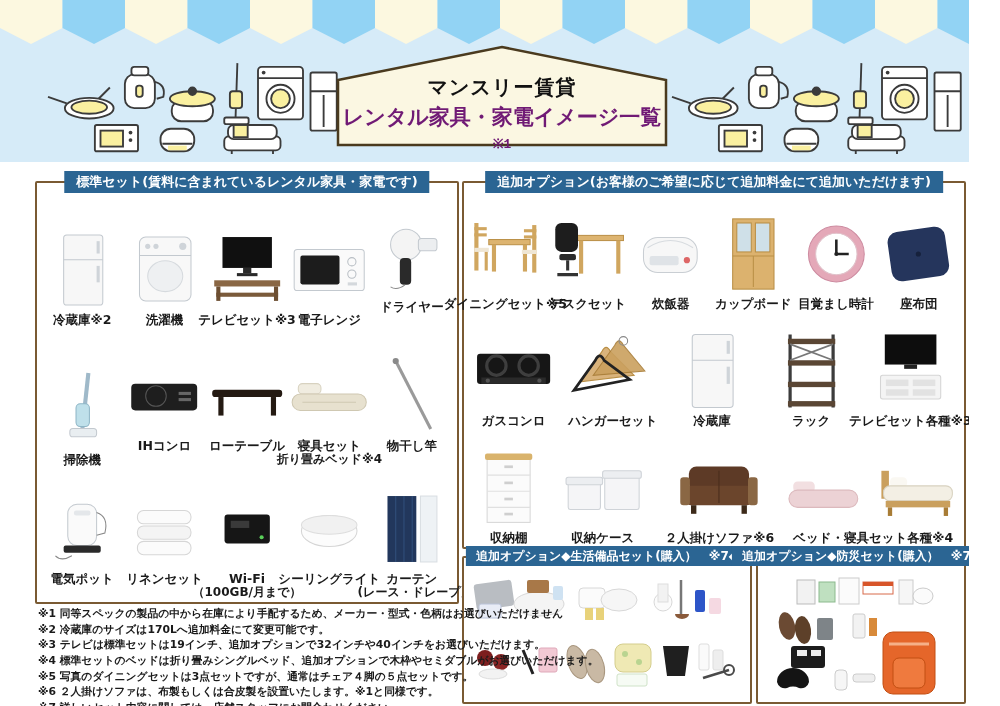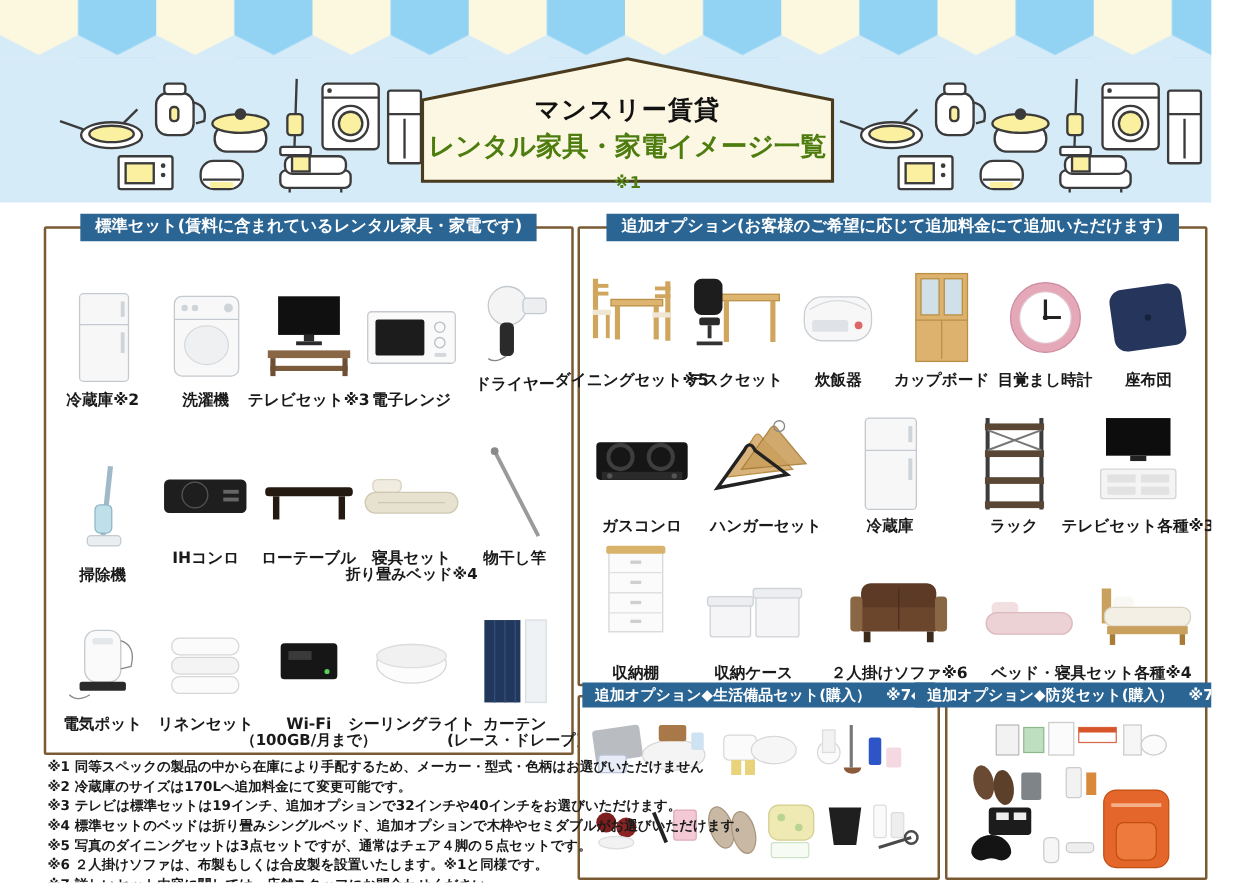--- a/index.html
+++ b/index.html
@@ -5,21 +5,21 @@
   html,body{margin:0;padding:0;background:#fff;}
   #page{position:relative;width:969px;height:706px;background:#ffffff;overflow:hidden;
         font-family:"DejaVu Sans","Liberation Sans",sans-serif;color:#1a1a1a;}
 
   
   .banner{position:absolute;left:0;top:0;width:1000px;height:162px;background:#d6ebf8;}
   .awning{position:absolute;left:0;top:0;}
   .title-house{position:absolute;left:335px;top:44px;width:334px;height:104px;}
   .title-text{position:absolute;left:335px;top:74px;width:334px;text-align:center;}
   .title-line1{font-size:20px;font-weight:bold;color:#111;letter-spacing:1px;}
-  .title-line2{font-size:21px;font-weight:bold;color:#4d7c0f;margin-top:2px;}
+  .title-line2{font-size:21px;font-weight:bold;color:#701a75;margin-top:2px;font-family:Liberation Mono, monospace;}
   .title-note{font-size:13px;font-weight:bold;}
   .doodles{position:absolute;top:50px;width:305px;height:105px;}
 
   
   .panel{position:absolute;background:#fff;border:2px solid #7a5a33;border-radius:2px;}
   .panel-head{position:absolute;top:-12px;left:50%;transform:translateX(-50%);
               background:#2b6593;color:#fff;font-weight:bold;font-size:13px;
               padding:3px 12px;white-space:nowrap;line-height:1.2;}
   #std-panel{left:35px;top:181px;width:420px;height:419px;}
   #opt-panel{left:462px;top:181px;width:500px;height:364px;}
@@ -29,21 +29,21 @@
 
   .grid{display:grid;height:100%;}
   #std-grid{grid-template-columns:repeat(5,1fr);grid-template-rows:1fr 1.05fr 1fr;padding:12px 4px 2px 4px;box-sizing:border-box;}
   .row{display:flex;align-items:stretch;}
   #opt-panel .rows{display:flex;flex-direction:column;height:100%;padding:12px 4px 2px 0;box-sizing:border-box;}
   #opt-panel .row{flex:1;}
   .cell{display:flex;flex-direction:column;align-items:center;justify-content:flex-end;min-width:0;flex:1;}
   .ph{flex:1 1 auto;width:100%;max-height:86px;}
   .lbl{font-size:12.5px;font-weight:bold;text-align:center;line-height:1.15;white-space:nowrap;}
   .lbl2{font-size:12px;font-weight:bold;text-align:center;line-height:1.15;white-space:nowrap;}
-  .c-w18{flex:0 0 18%;justify-content:space-between;} .c-w20{flex:0 0 20%;} .c-w27{flex:0 0 27%;justify-content:flex-end;} .c-w35{flex:0 0 35%;}
+  .c-w18{flex:0 0 18%;} .c-w20{flex:0 0 20%;} .c-w27{flex:0 0 27%;justify-content:flex-end;} .c-w35{flex:0 0 35%;}
 
   .collage{position:absolute;left:3px;top:16px;right:3px;bottom:3px;}
 
   
   #footnotes{position:absolute;left:38px;top:606px;width:430px;}
   #footnotes div{font-size:10.8px;font-weight:bold;color:#1a1a1a;line-height:1.45;white-space:nowrap;}
 
   svg{display:block;}
 </style>
 </head>

